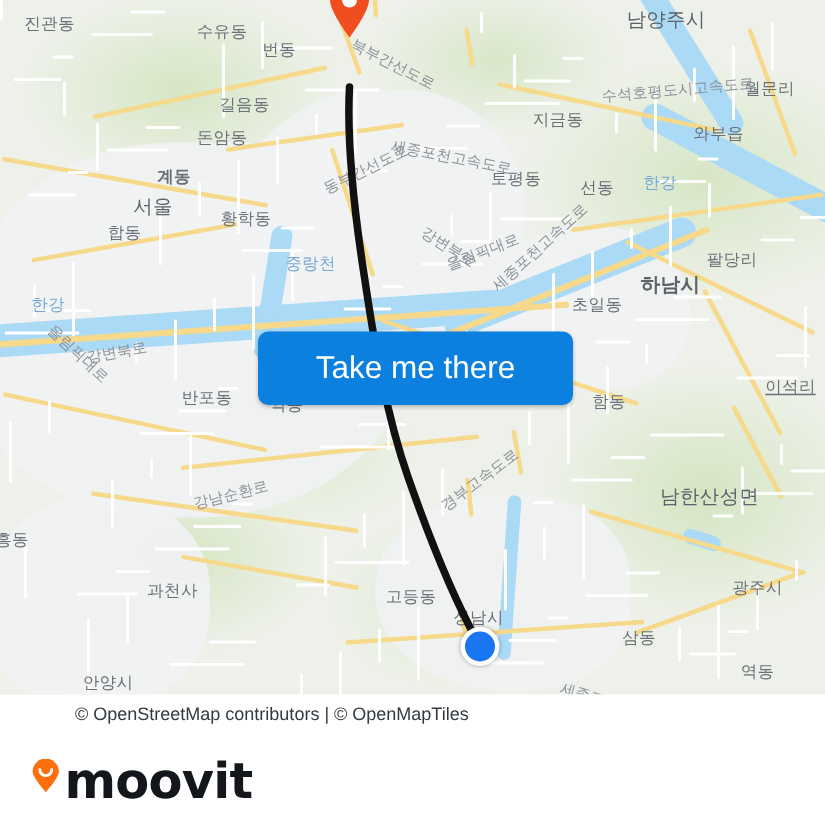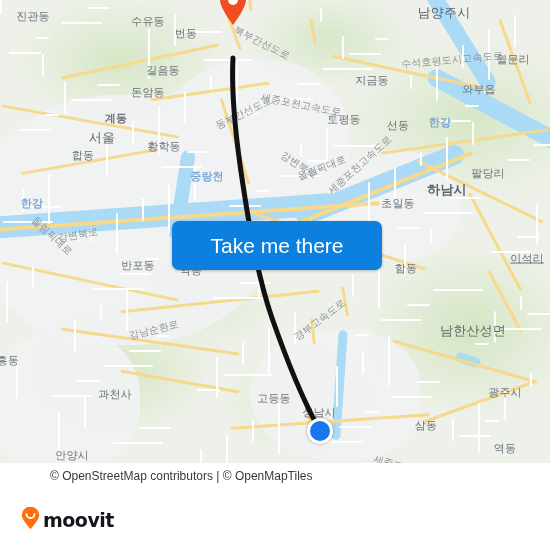--- a/index.html
+++ b/index.html
@@ -78,21 +78,21 @@
   .lbl {
     position:absolute;
     color:#6b7078;
     font-size:11px;
     white-space:nowrap;
     letter-spacing:.2px;
     transform:translate(-50%,-50%);
     font-family:"DejaVu Sans","Liberation Sans",sans-serif;
   }
   .lbl.city   { font-size:13px; color:#5d636b; }
-  .lbl.water-lbl { color:#7aa8d6;font-weight:bold; }
+  .lbl.water-lbl { color:#7aa8d6; }
   .lbl.road-lbl  { color:#8d9199; font-size:10px; }
 
   
   #route { position:absolute; left:0; top:0; width:550px; height:463px; pointer-events:none; }
 
   
   #dest-marker {
     position:absolute; left:233px; top:26px;
     transform:translate(-50%,-100%);
     width:30px; height:40px;
@@ -138,21 +138,21 @@
     border-top:1px solid #ffffff;
   }
   #trip-summary {
     display:flex; align-items:center; gap:9px;
     font-size:17px; color:#3a3f45;
     font-family:"DejaVu Sans","Liberation Sans",sans-serif;
   }
   #trip-arrow { font-size:17px; color:#3a3f45; }
   #moovit-logo { display:flex; align-items:center; gap:2px; }
   #moovit-wordmark {
-    font-size:19px; font-weight:bold; color:#13171c; letter-spacing:-.5px;
+    font-size:33px; font-weight:bold; color:#13171c; letter-spacing:-.5px;
     font-family:"DejaVu Sans","Liberation Sans",sans-serif;
   }
 </style>
 </head>
 <body>
 
 <div id="app">
 
   <div id="map">
     <div class="land"></div>

